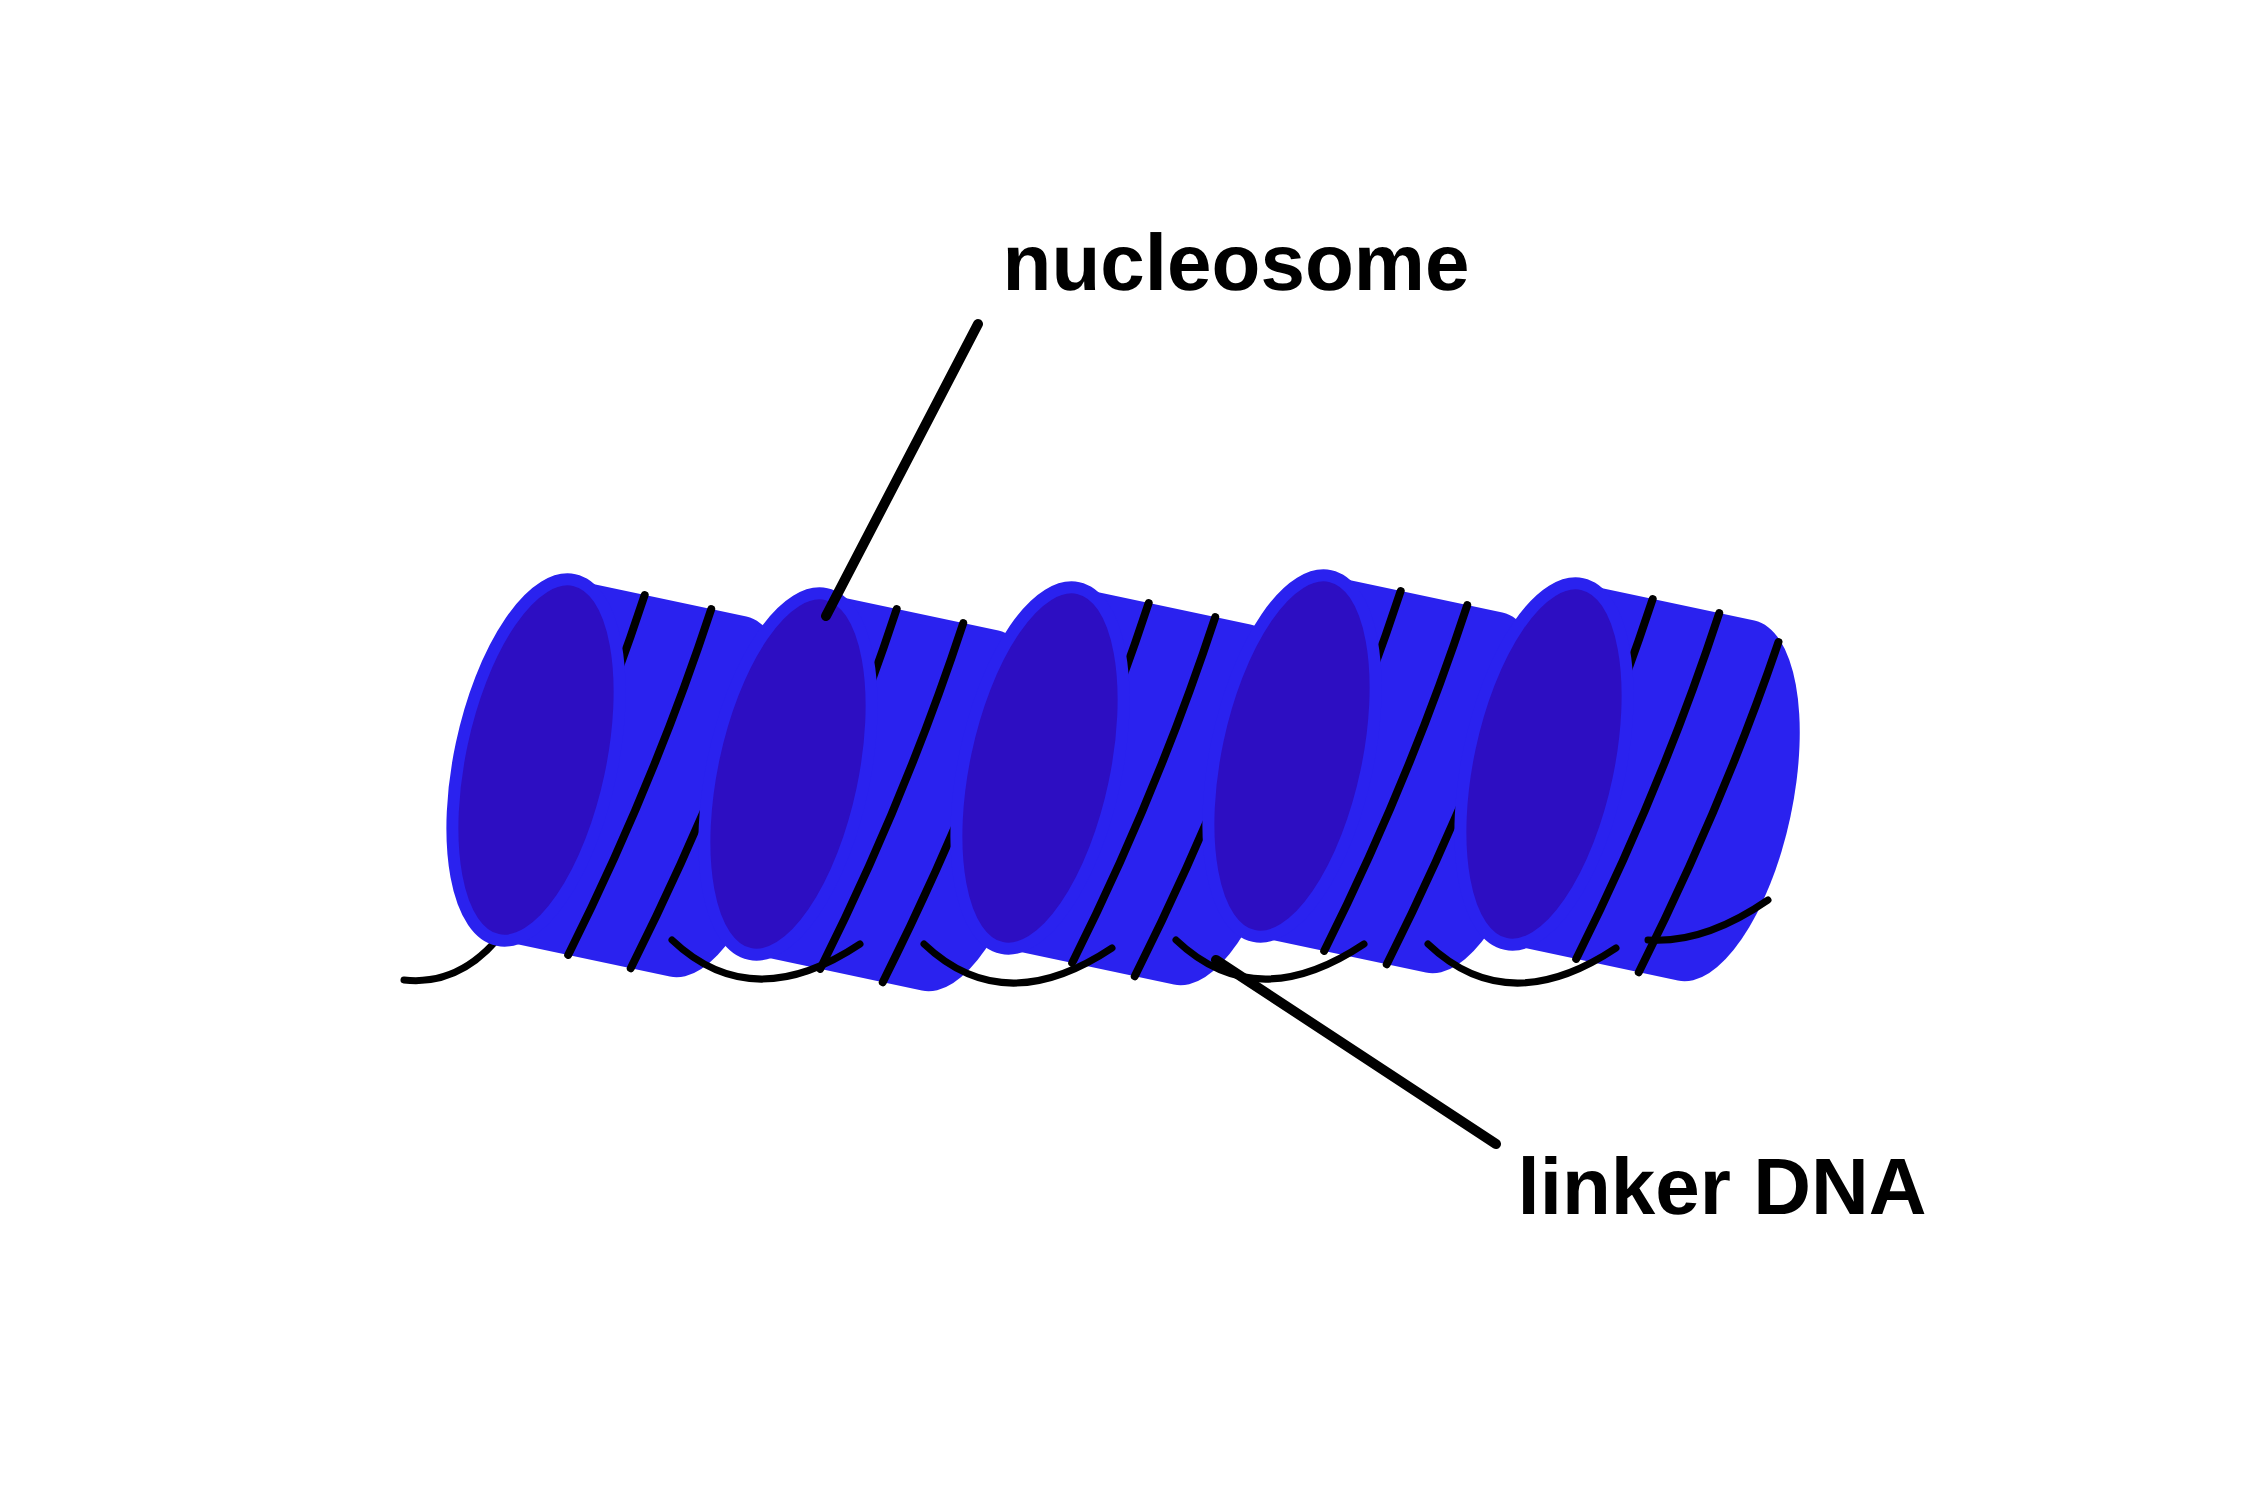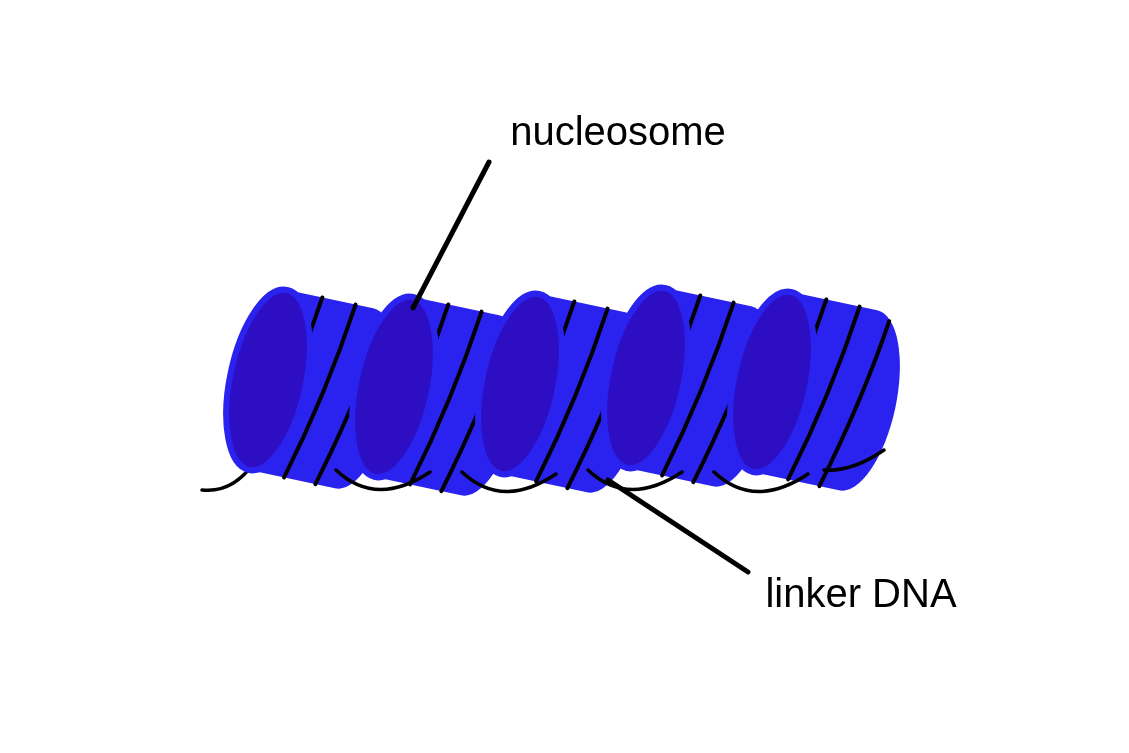--- a/index.html
+++ b/index.html
@@ -7,20 +7,21 @@
     padding: 0;
     background: #ffffff;
   }
   .stage {
     position: relative;
     width: 1129px;
     height: 753px;
     background: #ffffff;
     overflow: hidden;
     font-family: "Liberation Sans", sans-serif;
+    font-weight: bold;
   }
   svg { display: block; }
   .label {
     font-family: "Liberation Sans", sans-serif;
     font-size: 40px;
     fill: #000000;
   }
   .wrap-line {
     stroke: #000000;
     stroke-width: 4;

